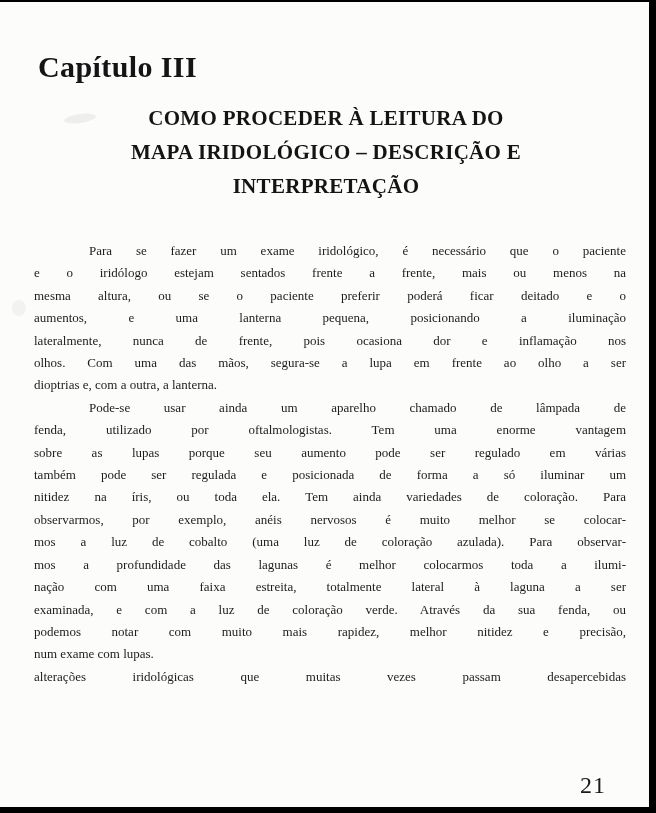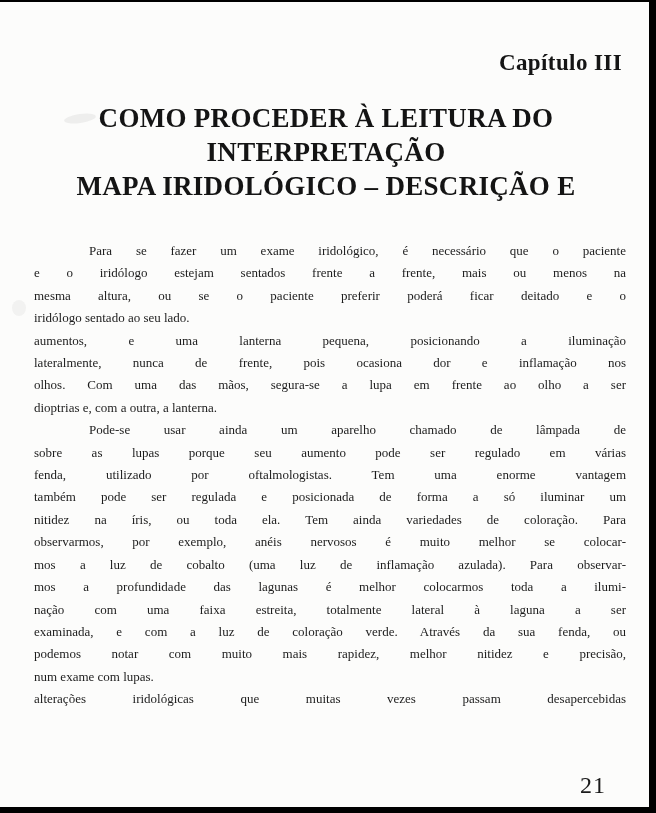--- a/index.html
+++ b/index.html
@@ -43,33 +43,33 @@
     position: absolute;
     left: 30px;
     width: 592px;
     top: 0;
   }
   .chapter-heading {
     position: absolute;
     top: 50px;
     left: 8px; right: 0;
     margin: 0;
-    text-align: right;
-    font-size: 23px;
+    text-align: left;
+    font-size: 30px;
     font-weight: bold;
     letter-spacing: 0.4px;
     color: #151515;
   }
   .main-title {
     position: absolute;
     top: 101px;
     left: 0; right: 0;
     margin: 0;
     text-align: center;
-    font-size: 27px;
+    font-size: 21px;
     line-height: 34px;
     font-weight: bold;
     letter-spacing: 0.3px;
     color: #141414;
   }
   .body-text {
     position: absolute;
     top: 240px;
     left: 4px;
     width: 592px;
@@ -107,45 +107,44 @@
   <div class="edge-bottom"></div>
   <div class="smudge-1"></div>
   <div class="smudge-2"></div>
 
   <div class="content">
 
     <h2 class="chapter-heading">Capítulo III</h2>
 
     <h1 class="main-title">
       <div>COMO PROCEDER À LEITURA DO</div>
+      <div>MAPA IRIDOLÓGICO – DESCRIÇÃO E</div>
       <div>INTERPRETAÇÃO</div>
-      <div>MAPA IRIDOLÓGICO – DESCRIÇÃO E</div>
     </h1>
 
     <div class="body-text" id="body-text">
         <div>
           <div class="line indent">Para se fazer um exame iridológico, é necessário que o paciente</div>
           <div class="line">e o iridólogo estejam sentados frente a frente, mais ou menos na</div>
           <div class="line">mesma altura, ou se o paciente preferir poderá ficar deitado e o</div>
-          <div class="line last">iridólogo sentado ao seu lado.</div>
         </div>
         <div>
           <div class="line">aumentos, e uma lanterna pequena, posicionando a iluminação</div>
           <div class="line">lateralmente, nunca de frente, pois ocasiona dor e inflamação nos</div>
           <div class="line">olhos. Com uma das mãos, segura-se a lupa em frente ao olho a ser</div>
           <div class="line last">dioptrias e, com a outra, a lanterna.</div>
         </div>
         <div>
           <div class="line indent">Pode-se usar ainda um aparelho chamado de lâmpada de</div>
+          <div class="line">fenda, utilizado por oftalmologistas. Tem uma enorme vantagem</div>
           <div class="line">sobre as lupas porque seu aumento pode ser regulado em várias</div>
-          <div class="line">fenda, utilizado por oftalmologistas. Tem uma enorme vantagem</div>
           <div class="line">também pode ser regulada e posicionada de forma a só iluminar um</div>
           <div class="line">nitidez na íris, ou toda ela. Tem ainda variedades de coloração. Para</div>
           <div class="line">observarmos, por exemplo, anéis nervosos é muito melhor se colocar-</div>
-          <div class="line">mos a luz de cobalto (uma luz de inflamação azulada). Para observar-</div>
+          <div class="line">mos a luz de cobalto (uma luz de coloração azulada). Para observar-</div>
           <div class="line">mos a profundidade das lagunas é melhor colocarmos toda a ilumi-</div>
           <div class="line">nação com uma faixa estreita, totalmente lateral à laguna a ser</div>
           <div class="line">examinada, e com a luz de coloração verde. Através da sua fenda, ou</div>
           <div class="line">podemos notar com muito mais rapidez, melhor nitidez e precisão,</div>
           <div class="line last">num exame com lupas.</div>
           <div class="line">alterações iridológicas que muitas vezes passam desapercebidas</div>
         </div>
       </div>
 
   </div>

